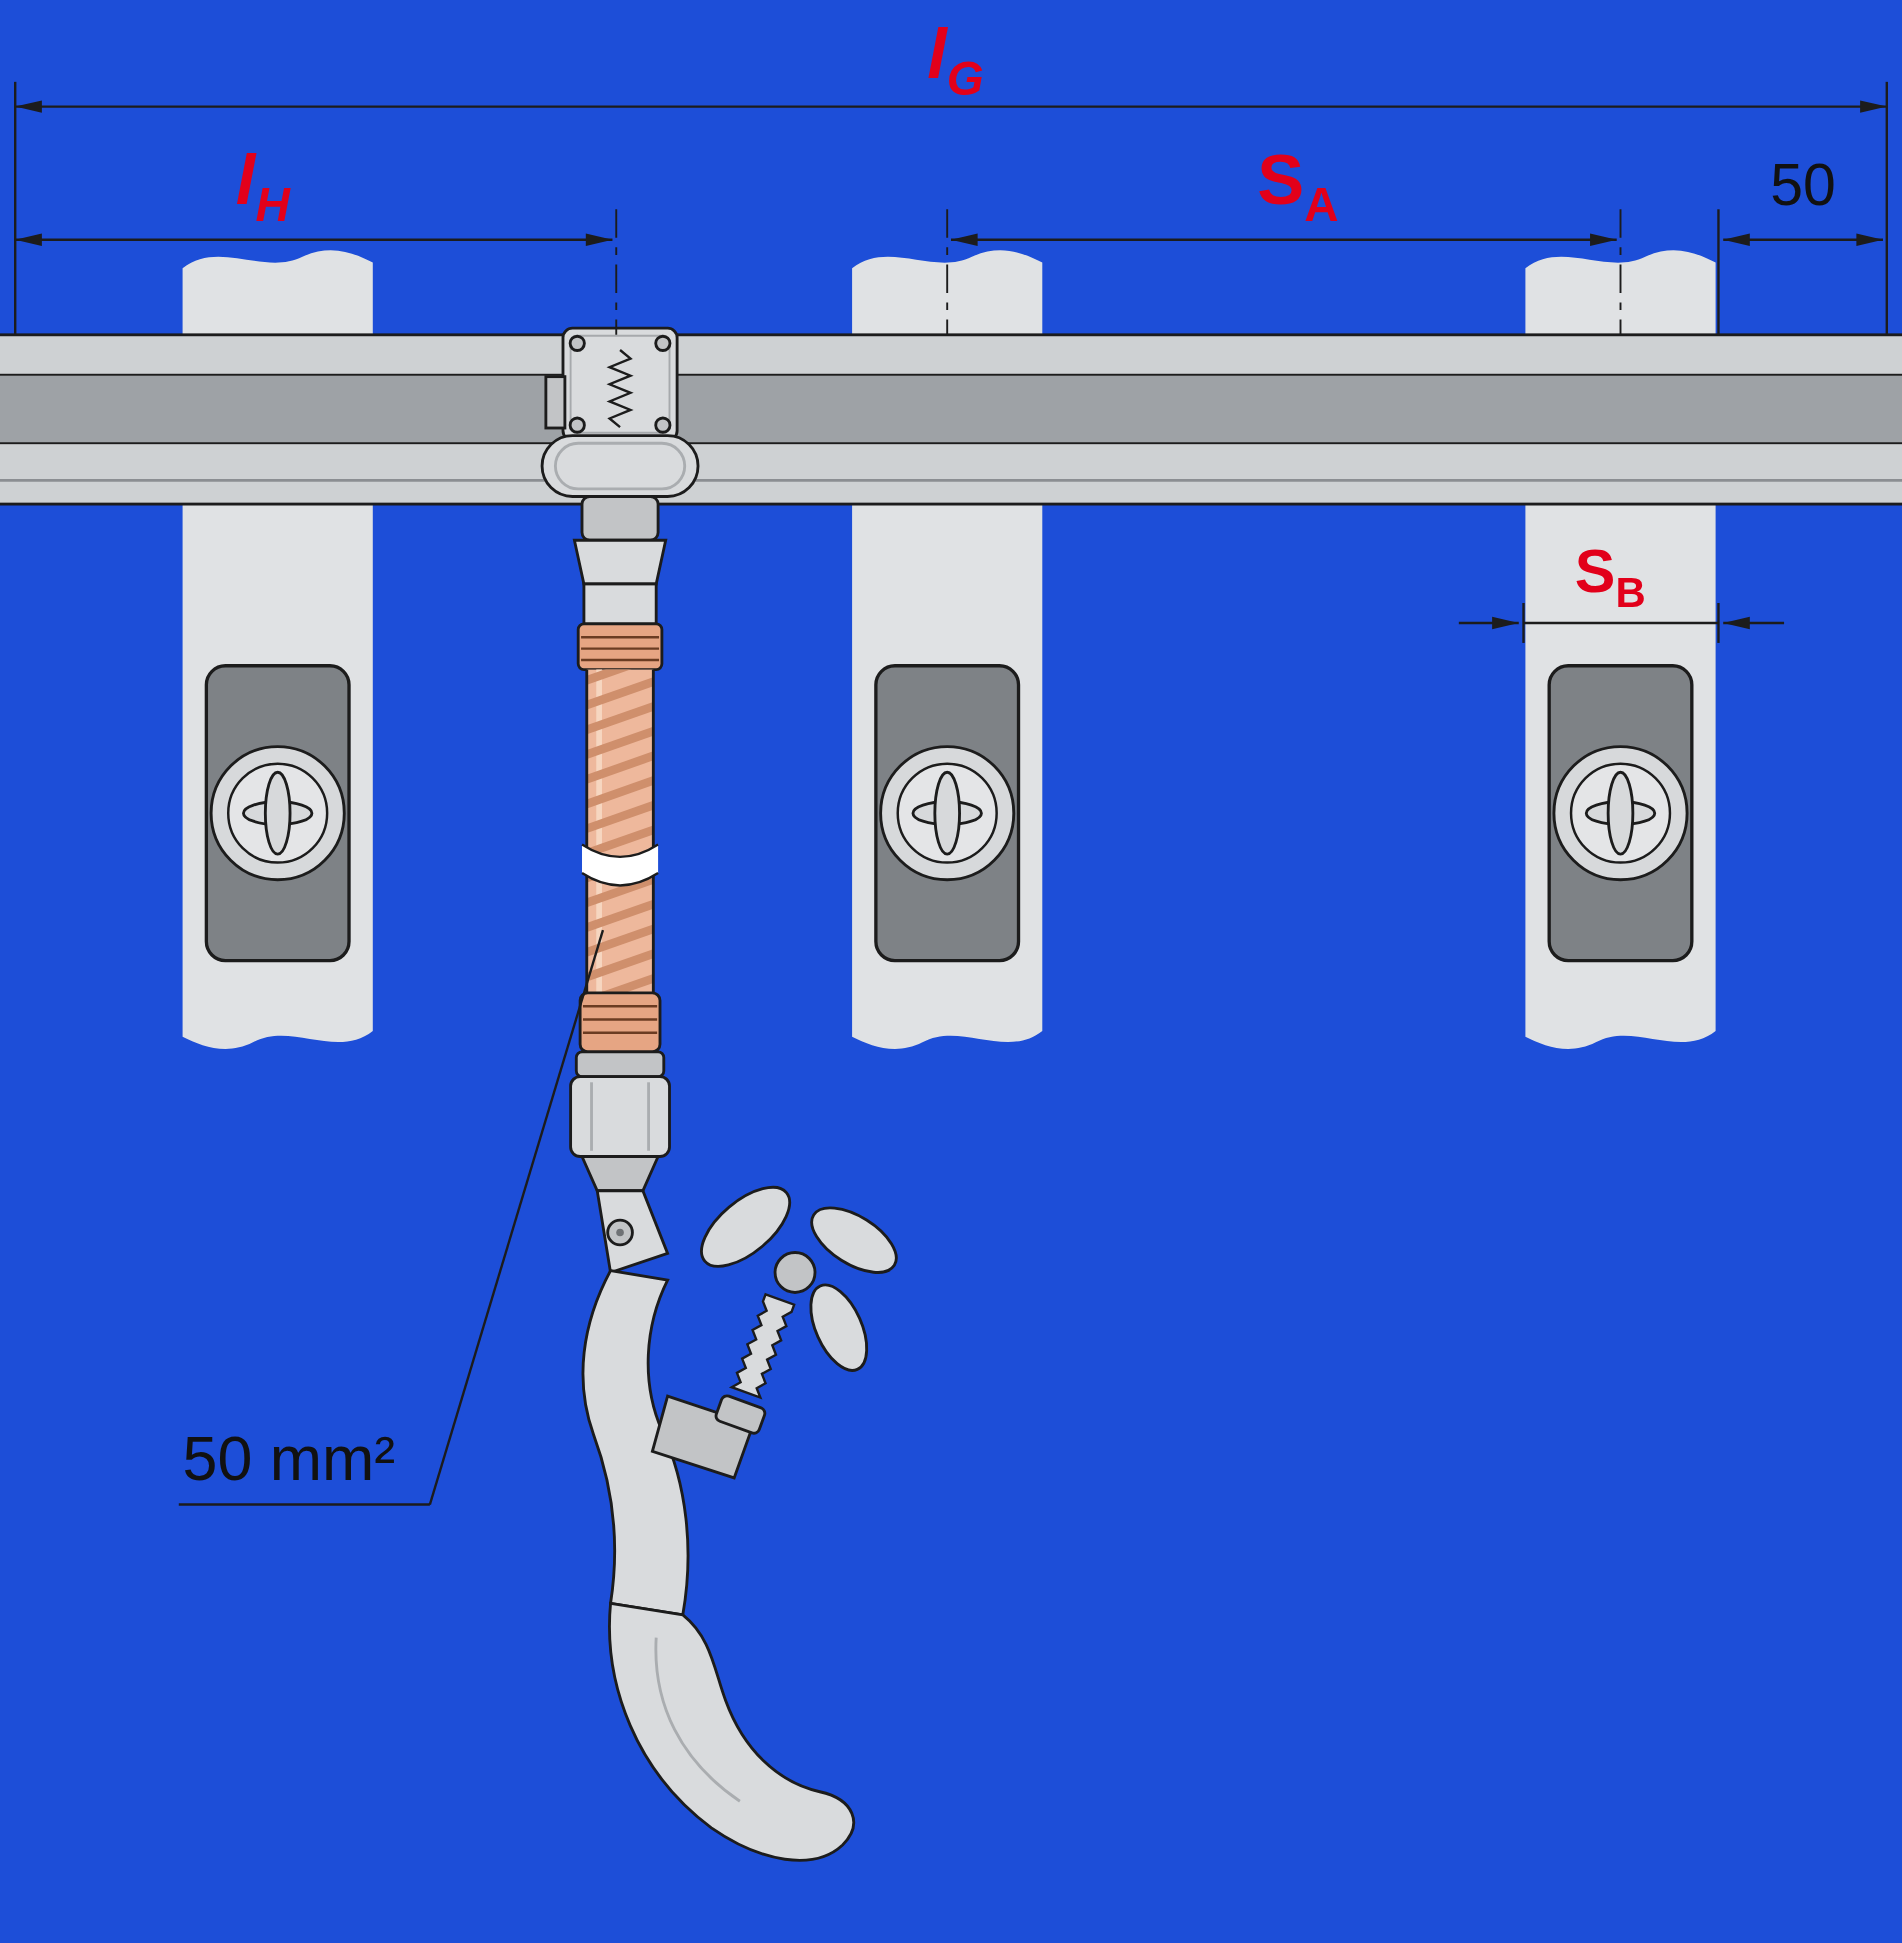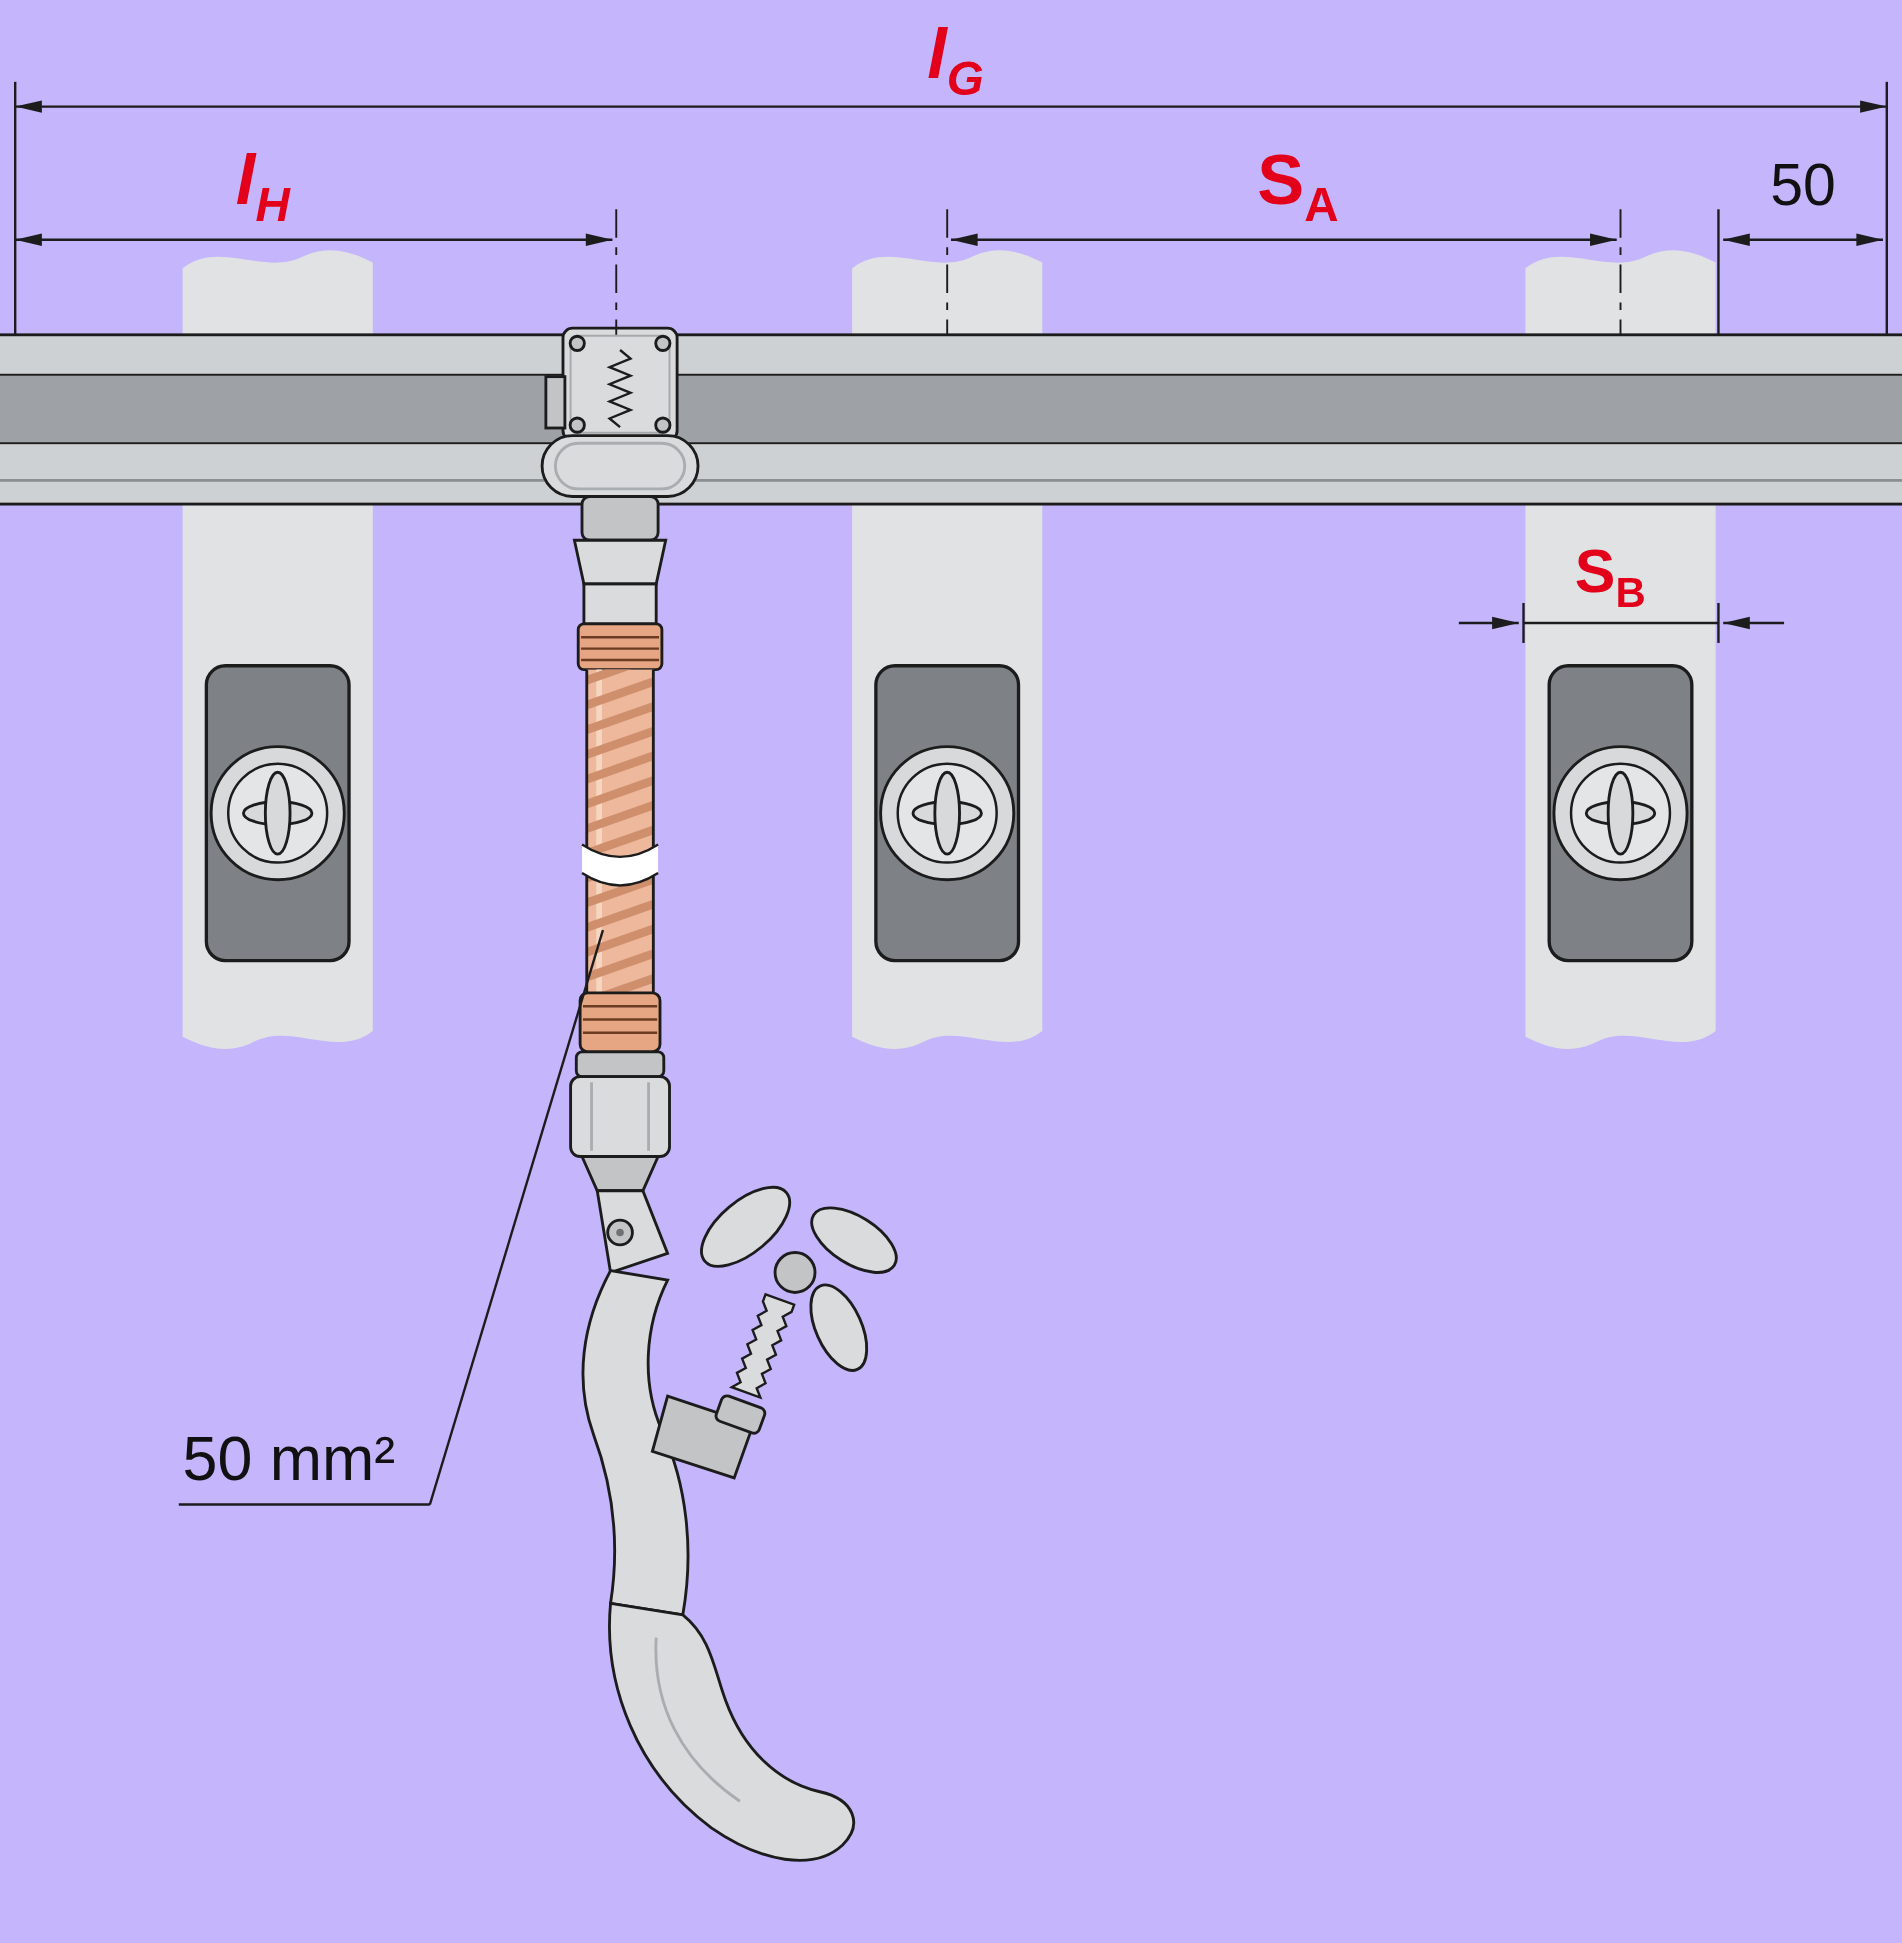--- a/index.html
+++ b/index.html
@@ -2,21 +2,21 @@
 <html style="--label-red: #e2001a; --outline: #1c1c1c; --post-gray: #e0e2e4; --rail-light: #ced1d3; --rail-dark: #9ea2a6; --plate-dark: #7e8286; --metal-light: #d9dbdd; --metal-mid: #c2c4c6; --copper: #eeb89c; --copper-stripe: #cf8f6c; --ferrule: #e6a583;font-size:15px"><head>
 <meta charset="utf-8">
 <style>
   :root{
     --label-red:#e2001a; --outline:#1c1c1c; --post-gray:#e0e2e4;
     --rail-light:#ced1d3; --rail-dark:#9ea2a6; --plate-dark:#7e8286;
     --metal-light:#d9dbdd; --metal-mid:#c2c4c6;
     --copper:#eeb89c; --copper-stripe:#cf8f6c; --ferrule:#e6a583;
   }
   html,body{margin:0;padding:0;background:#ffffff;}
-  .stage{width:1902px;height:1943px;position:relative;background:#c4b5fd;}
+  .stage{width:1902px;height:1943px;position:relative;background:#1d4ed8;}
   svg{display:block;}
   .post{fill:var(--post-gray);}
   .rail-base{fill:var(--rail-light);stroke:var(--outline);stroke-width:3;}
   .rail-band{fill:var(--rail-dark);stroke:var(--outline);stroke-width:2;}
   .dark-plate{fill:var(--plate-dark);stroke:var(--outline);stroke-width:3.5;}
   .circ{fill:#d7d9db;stroke:var(--outline);stroke-width:3;}
   .circ2{fill:#e4e5e7;stroke:var(--outline);stroke-width:2.6;}
   .metal{fill:var(--metal-light);stroke:var(--outline);stroke-width:3;}
   .metal-mid{fill:var(--metal-mid);stroke:var(--outline);stroke-width:3;}
   .shade{stroke:#aaadb0;stroke-width:3;fill:none;}

